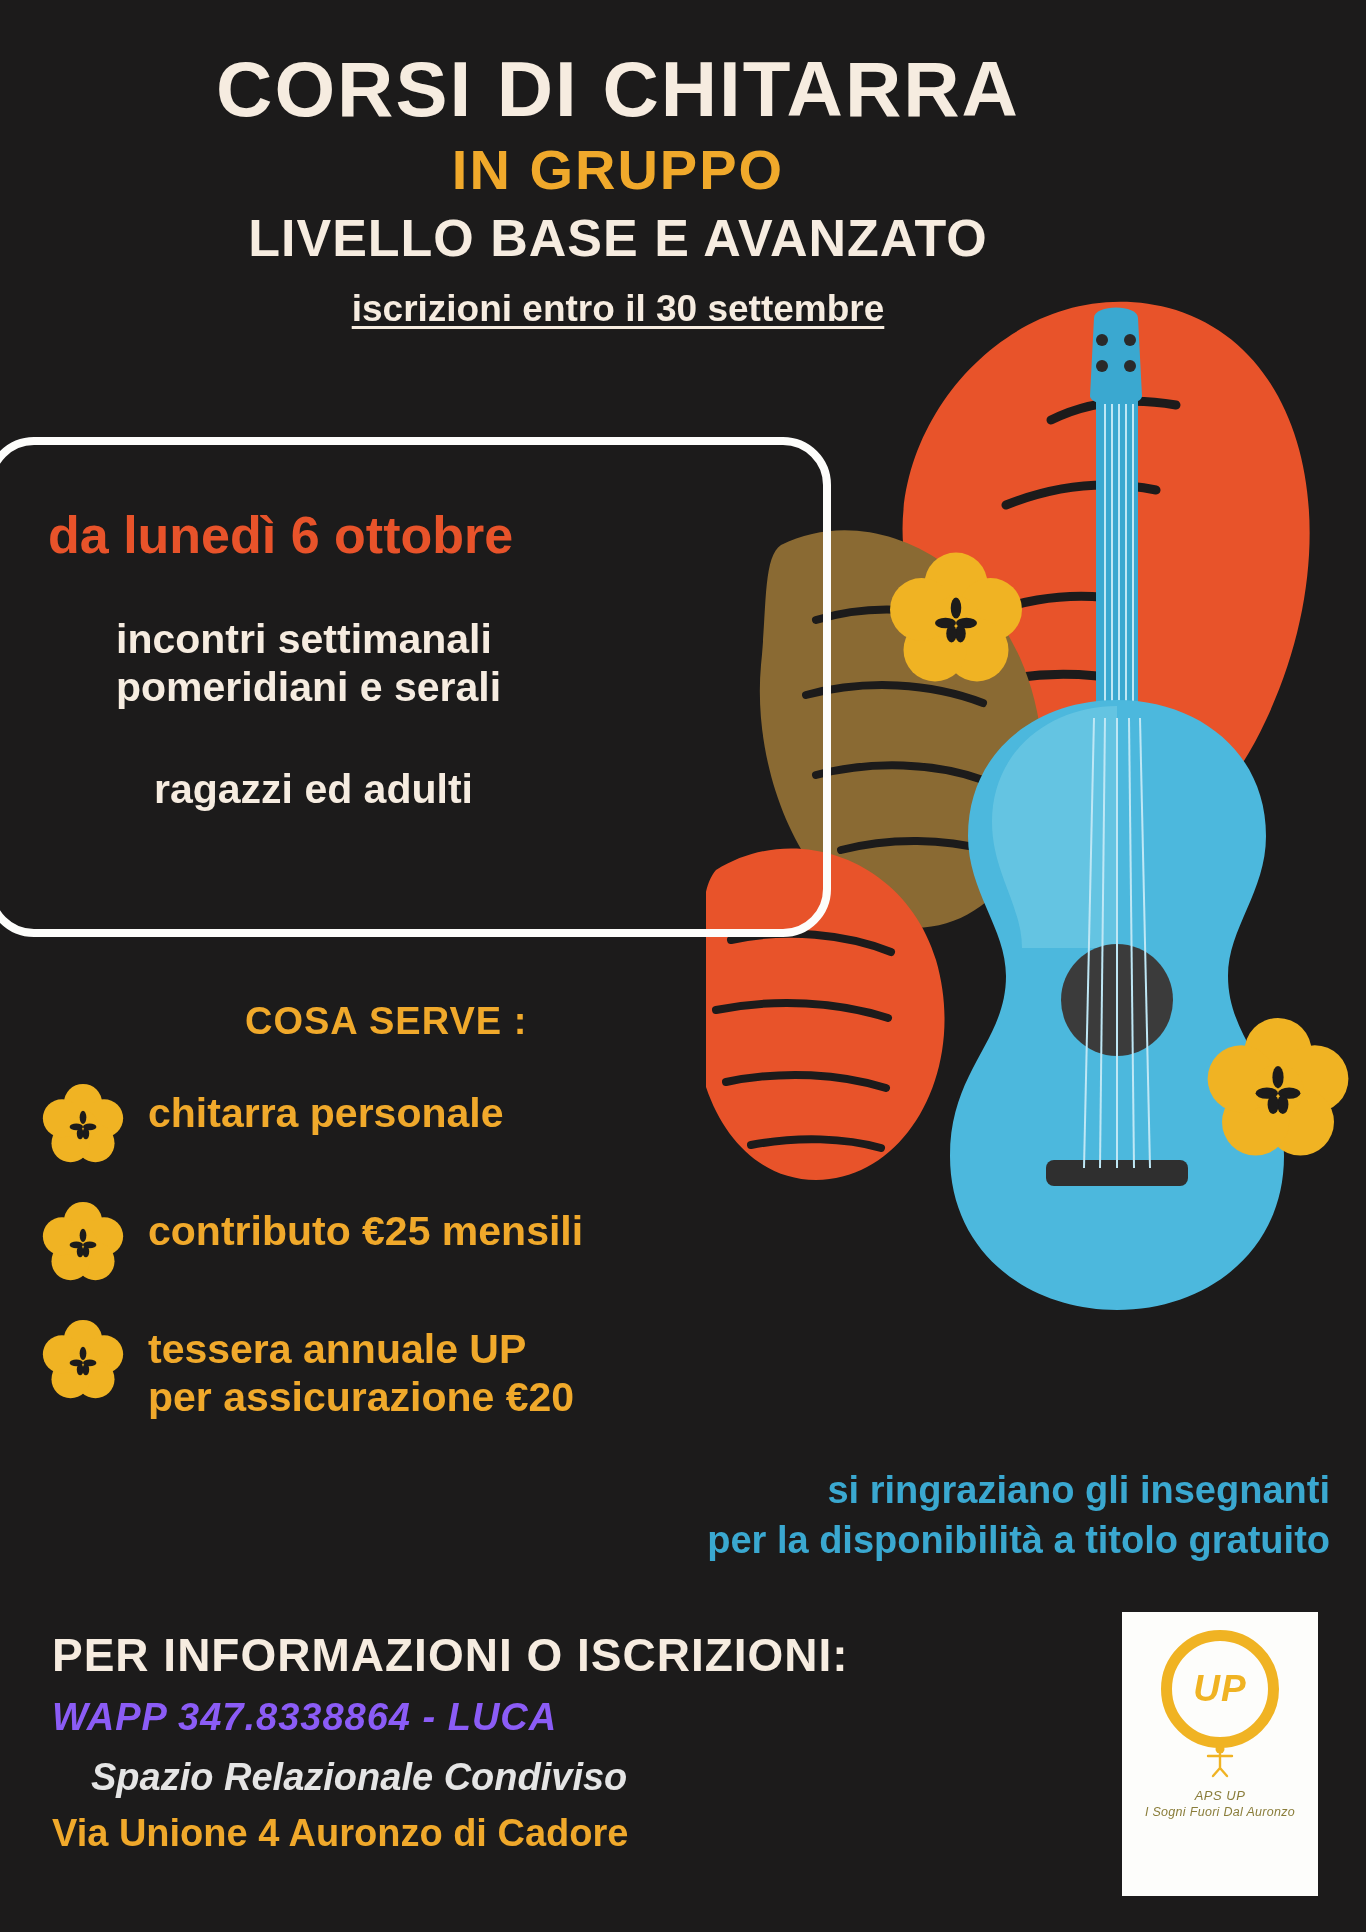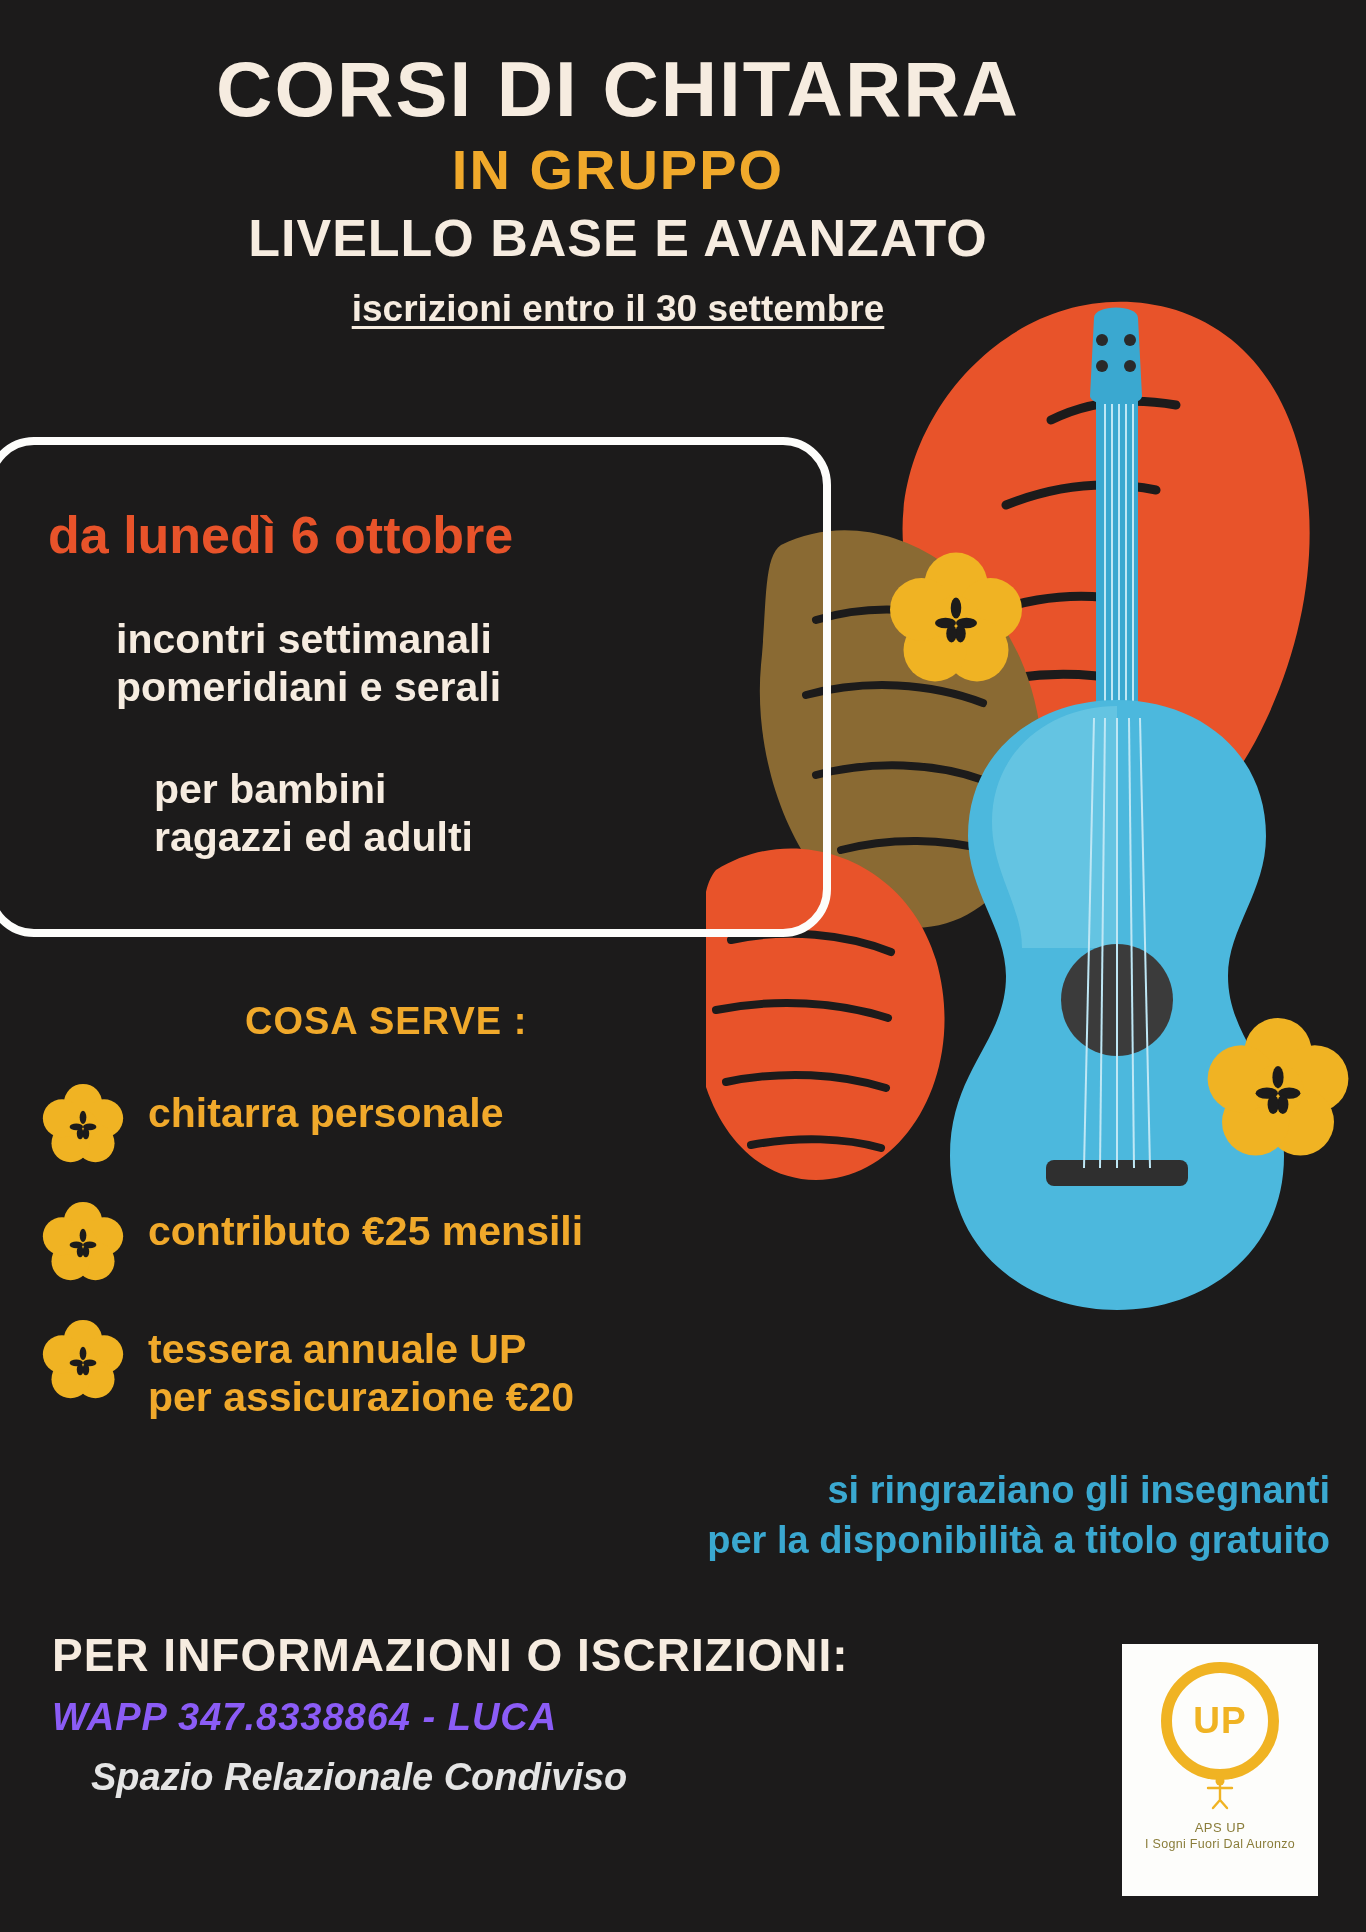--- a/index.html
+++ b/index.html
@@ -204,28 +204,29 @@
     line-height: 1.32;
     margin-top: 6px;
   }
 
   
   .logo {
     position: absolute;
     right: 48px;
     bottom: 36px;
     width: 196px;
-    height: 252px;
+    height: 284px;
     background: #fdfdfb;
     z-index: 9;
     display: flex;
     flex-direction: column;
     align-items: center;
     justify-content: flex-start;
     padding-top: 18px;
+    font-style: italic;
   }
   .logo-ring {
     width: 118px;
     height: 118px;
     border-radius: 50%;
     border: 11px solid #f0b323;
     display: flex;
     align-items: center;
     justify-content: center;
     font-size: 37px;
@@ -376,21 +377,20 @@
     <div class="h4">iscrizioni entro il 30 settembre</div>
   </div>
 
   <div class="box">
     <div class="box-date">da lunedì 6 ottobre</div>
     <div class="box-l1">
       <div>incontri settimanali</div>
       <div>pomeridiani e serali</div>
     </div>
     <div class="box-l2">
-      <div>per   bambini</div>
       <div>ragazzi ed adulti</div>
     </div>
   </div>
 
   <div class="cosa-title">COSA SERVE :</div>
 
   <div class="need-list">
 
     <div class="need-item">
       <span class="need-flower">
@@ -460,20 +460,21 @@
 
   <div class="thanks">
     <div>si ringraziano gli insegnanti</div>
     <div>per la disponibilità a titolo gratuito</div>
   </div>
 
   <div class="footer">
     <div class="f-line1">PER INFORMAZIONI O ISCRIZIONI:</div>
     <div class="f-line2">WAPP 347.8338864 - LUCA</div>
     <div class="f-line3">Spazio Relazionale Condiviso</div>
+    <div class="f-line4">Via Unione 4 Auronzo di Cadore</div>
   </div>
 
   <div class="logo">
     <div class="logo-ring">UP</div>
     <span class="logo-person">
       <svg width="40" height="36" viewBox="0 0 40 36" xmlns="http://www.w3.org/2000/svg">
         <circle cx="20" cy="7" r="4.5" fill="#f0b323"></circle>
         <path d="M20 12 L20 26 M20 26 L13 34 M20 26 L27 34 M8 14 L32 14" stroke="#f0b323" stroke-width="2.4" fill="none" stroke-linecap="round"></path>
       </svg>
     </span>

